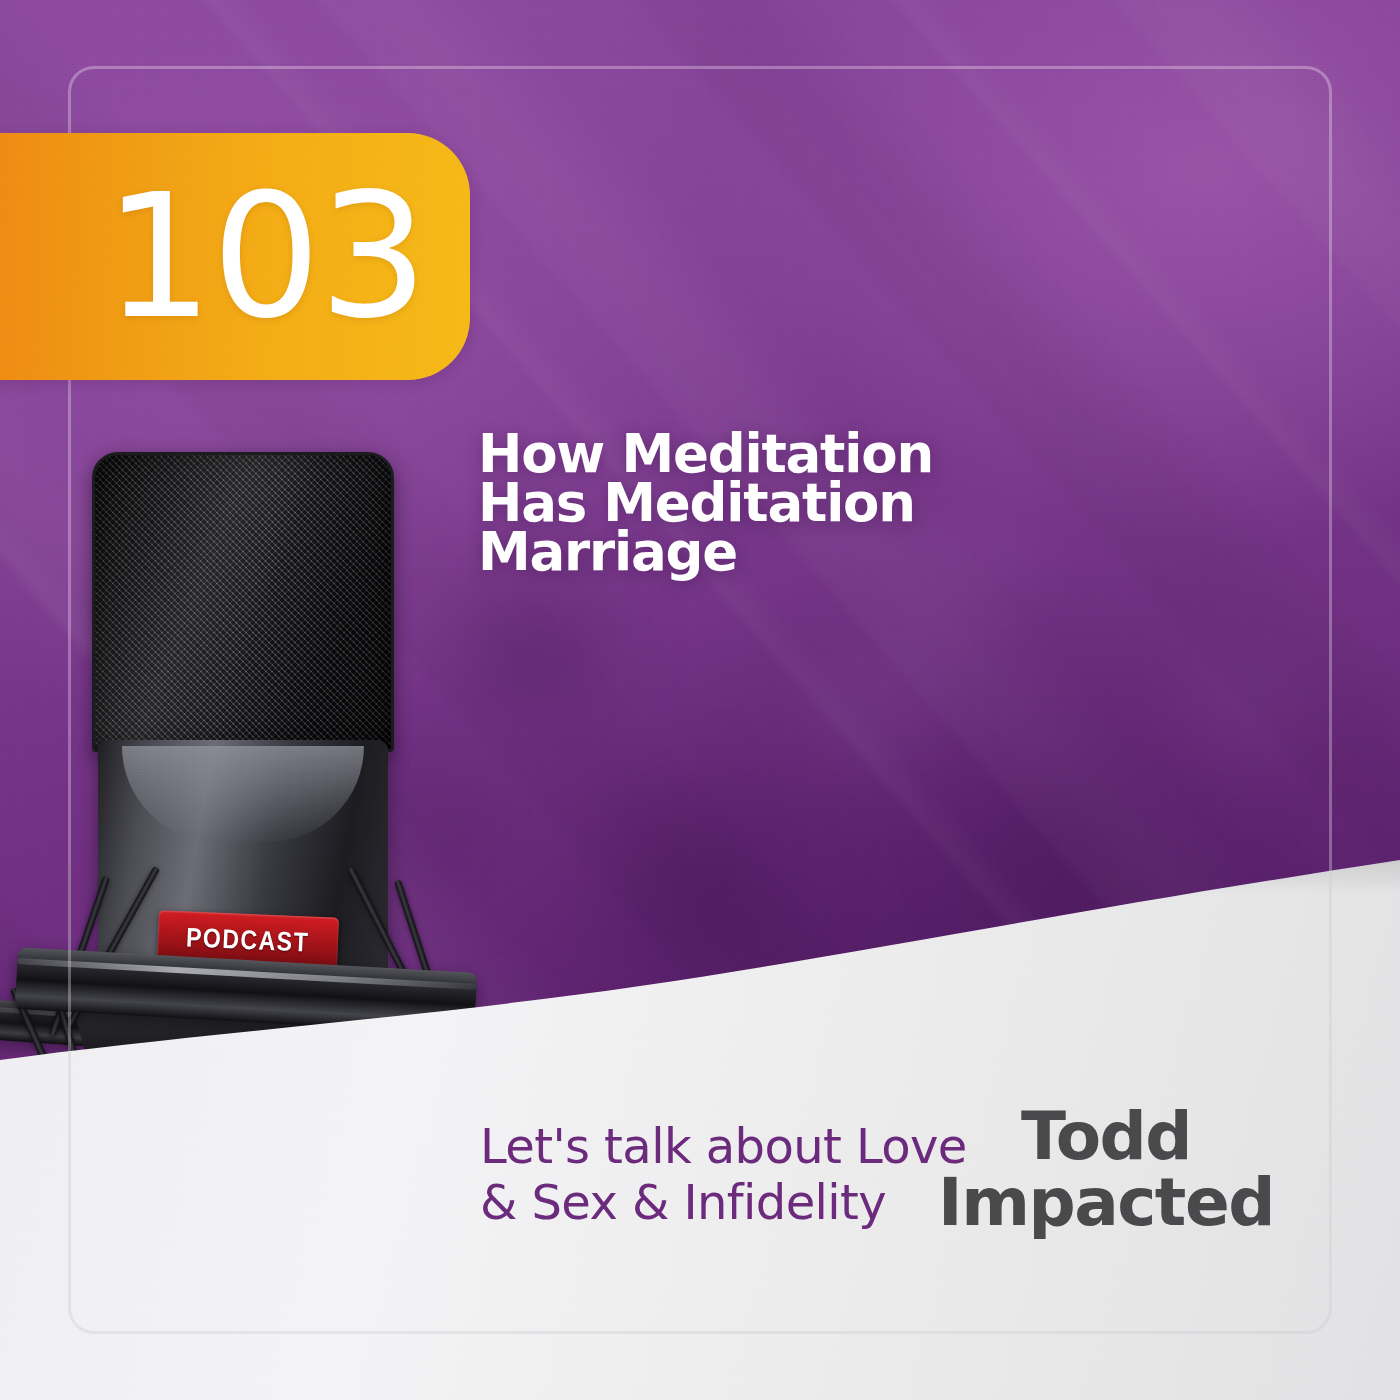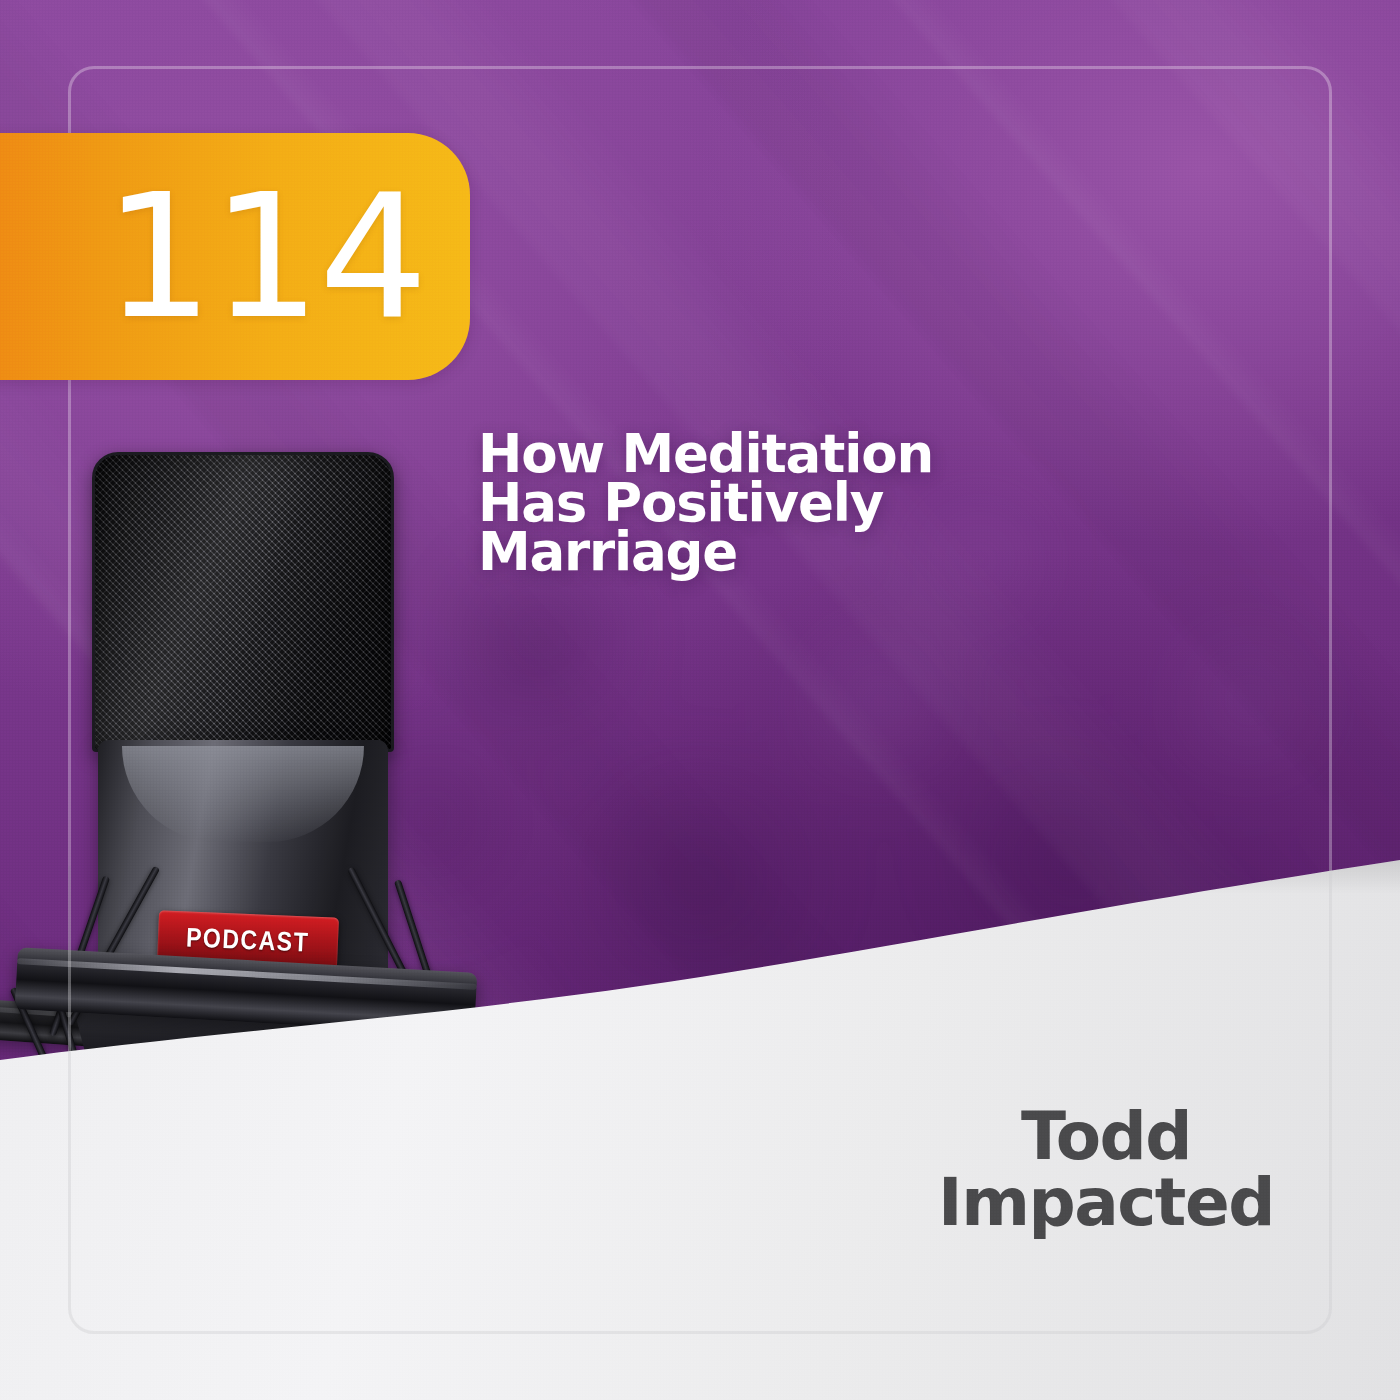--- a/index.html
+++ b/index.html
@@ -353,29 +353,33 @@
     <div class="joint-ring"></div>
   </div>
 
   <div class="white-wedge"></div>
   <div class="wedge-shadow"></div>
 
   <div class="frame"></div>
   <div class="frame-light"></div>
 
   <div class="badge">
-    <div class="badge-num">114</div>
+    <div class="badge-num">103</div>
   </div>
 
   <div class="title">
     <span class="ln">How Meditation</span>
-    <span class="ln">Has Positively</span>
+    <span class="ln">Has Meditation</span>
     <span class="ln">Marriage</span>
   </div>
 
+  <div class="subtitle">
+    <span class="ln">Let's talk about Love</span>
+    <span class="ln">&amp; Sex &amp; Infidelity</span>
+  </div>
 
   <div class="host">
     <span class="ln">Todd</span>
     <span class="ln">Impacted</span>
   </div>
 
   <div class="grain"></div>
 </div>
 
 </body></html>

